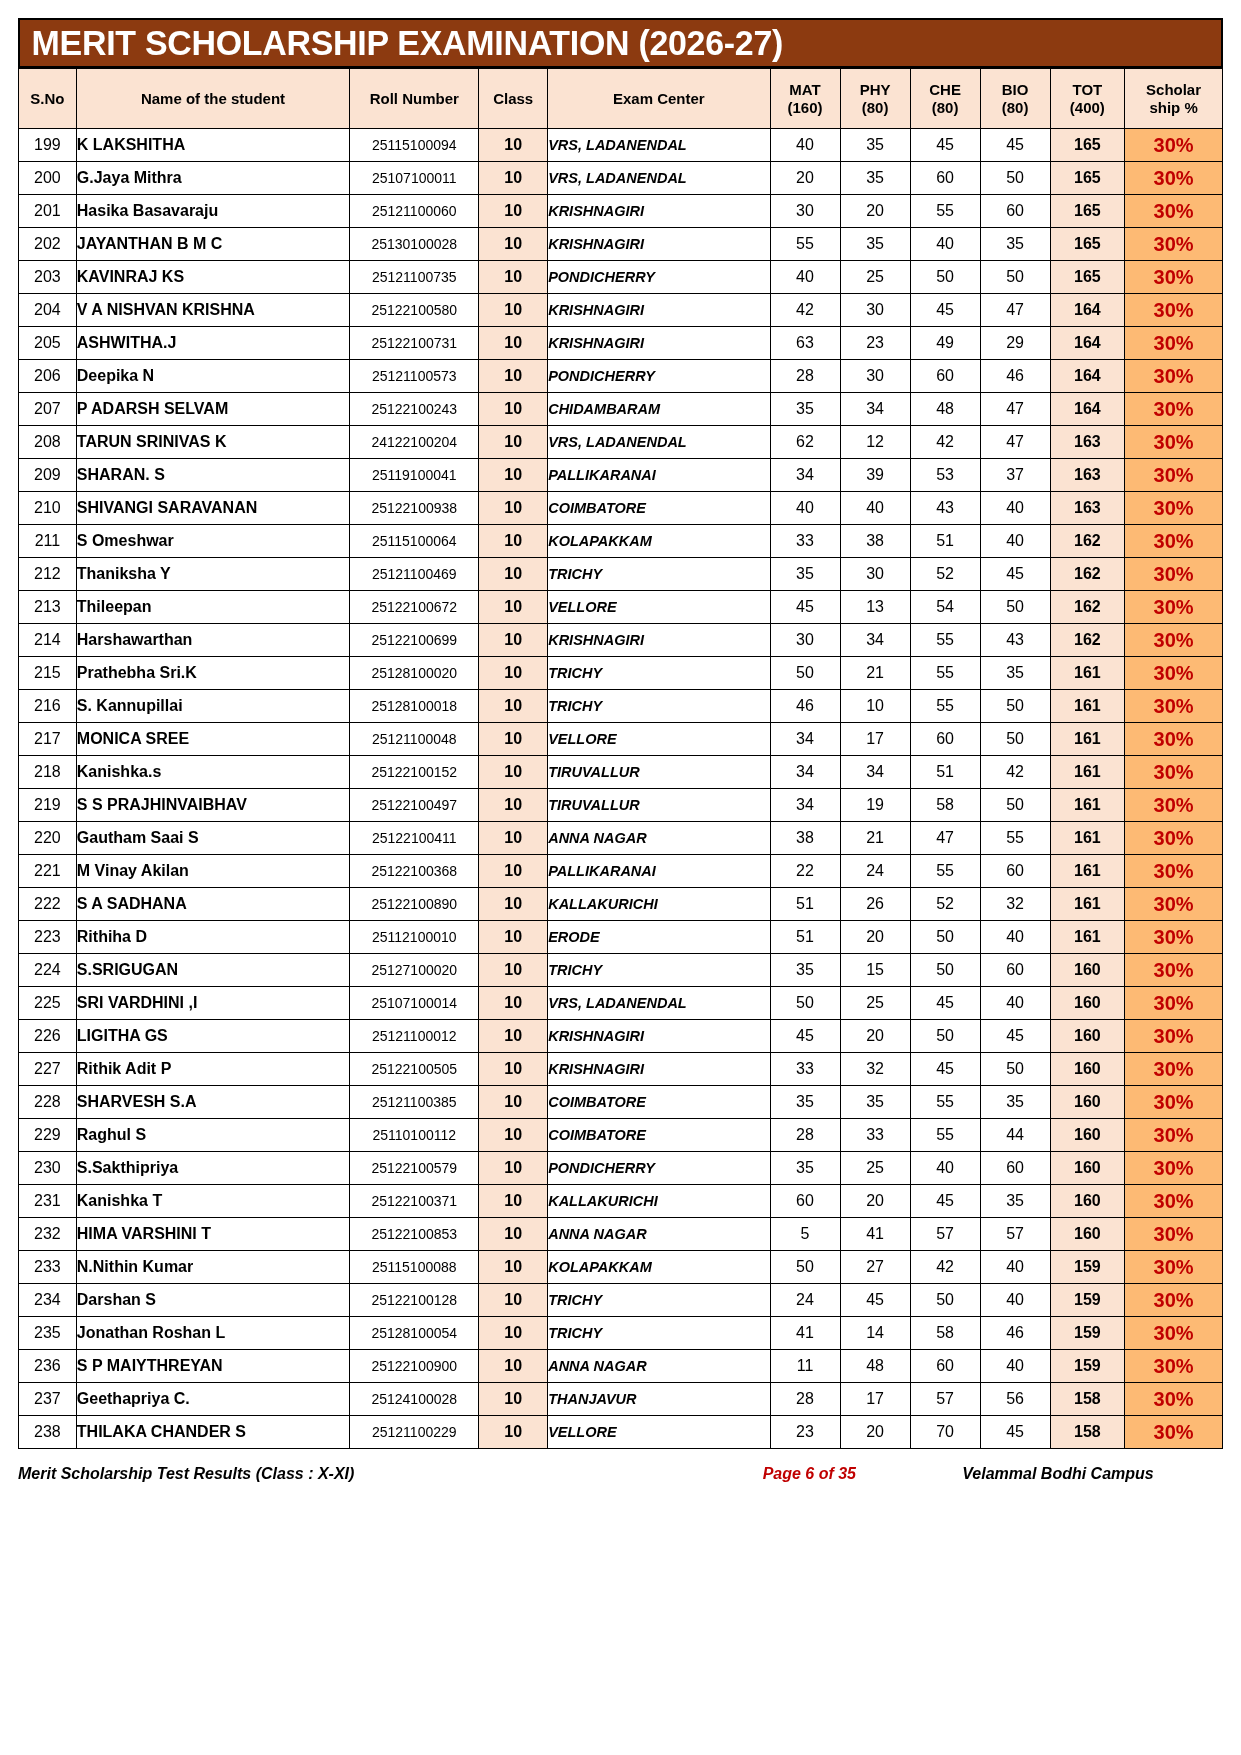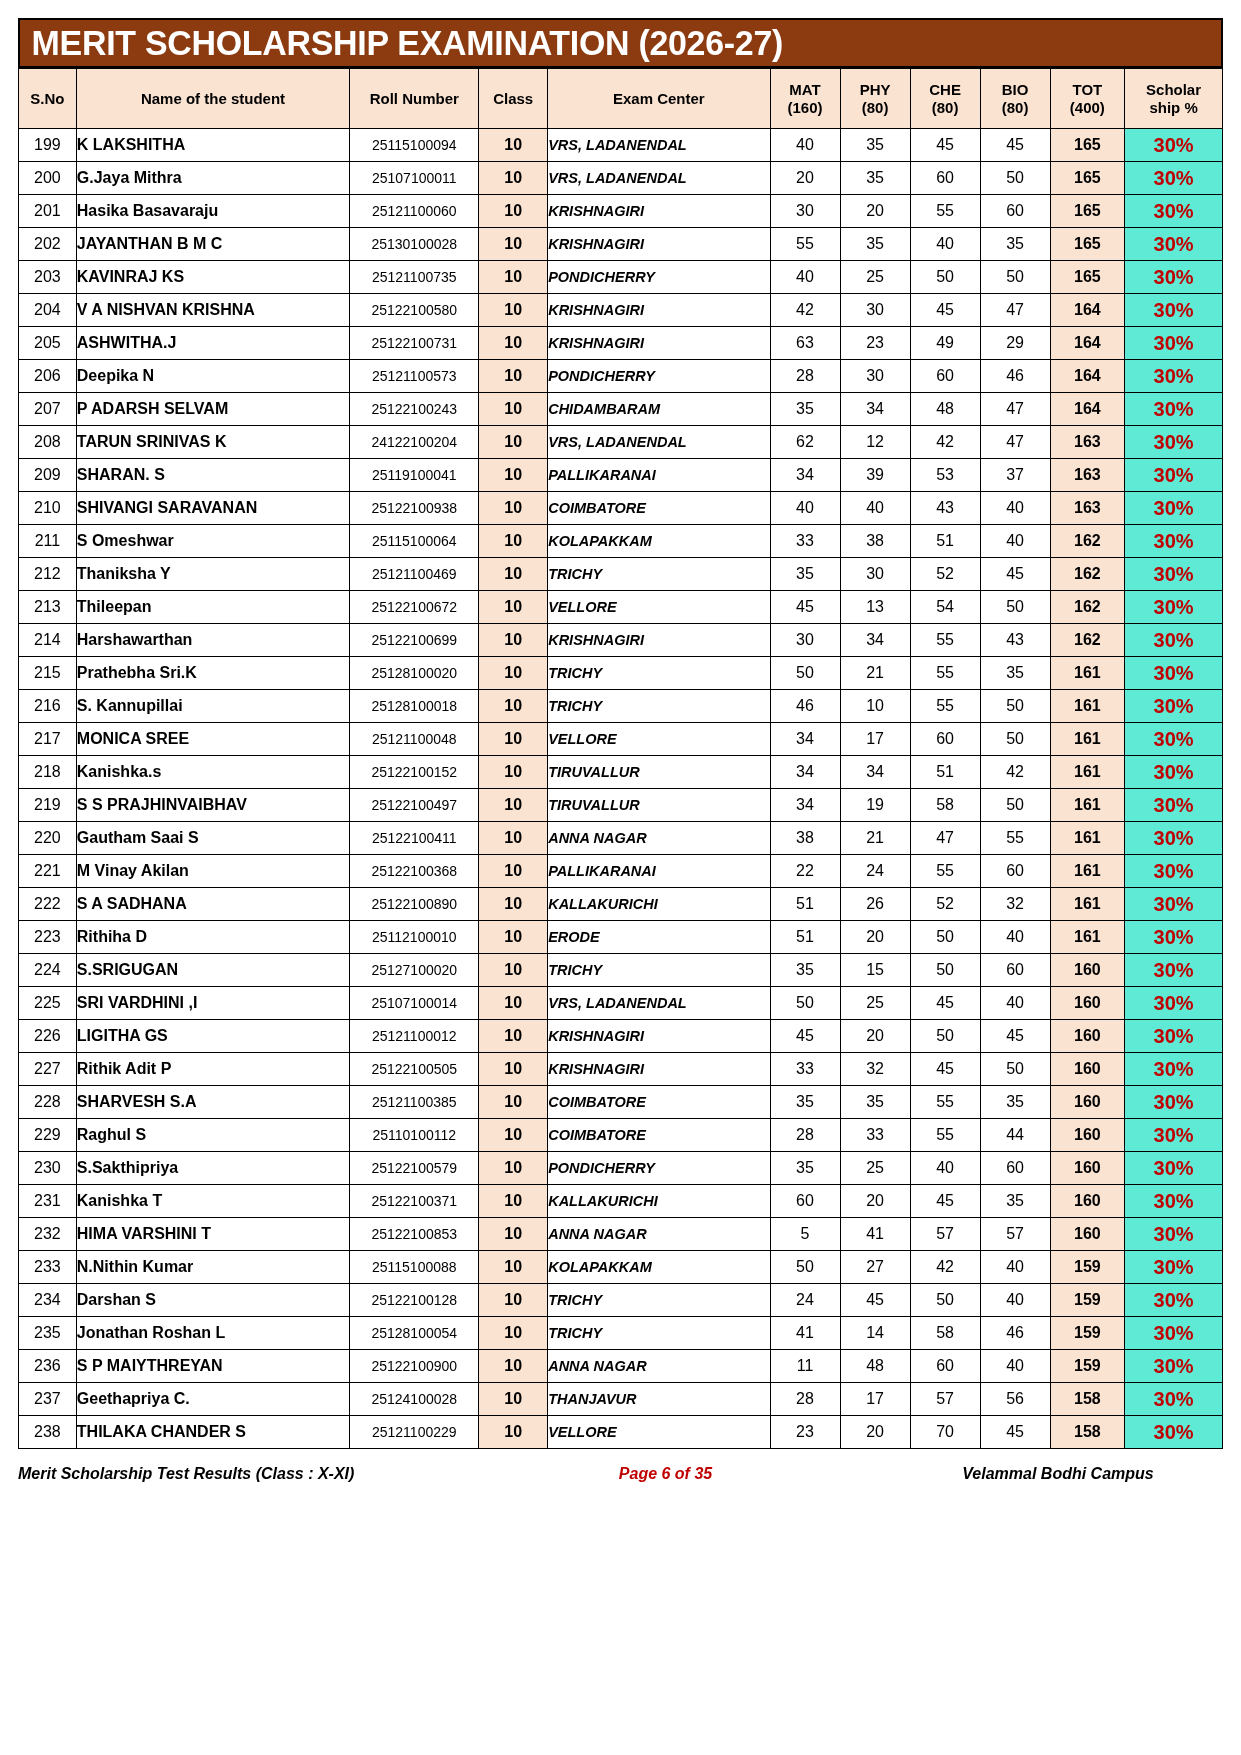--- a/index.html
+++ b/index.html
@@ -161,35 +161,35 @@
     text-align: center;
     font-size: 16px;
     font-weight: bold;
     background: #fbe3d2;
   }
   td.c-sch {
     text-align: center;
     font-size: 20px;
     font-weight: bold;
     color: #c00000;
-    background: #5eead4;
+    background: #fdba74;
   }
 
   
   .footer {
     display: flex;
     align-items: center;
     margin-top: 16px;
     font-size: 16px;
     font-style: italic;
     font-weight: bold;
     gap: 37px;
   }
   .footer .f-left   { flex: 0 0 420px; text-align: left; }
-  .footer .f-center { flex: 1 1 auto; text-align: center; color: #c00000; }
+  .footer .f-center { flex: 1 1 auto; text-align: right; color: #c00000; }
   .footer .f-right  { flex: 0 0 330px; text-align: center; }
 </style>
 </head>
 <body>
 
 <div class="page">
 
   <div class="title-banner">
     <div class="title-text">MERIT SCHOLARSHIP EXAMINATION (2026-27)</div>
   </div>

